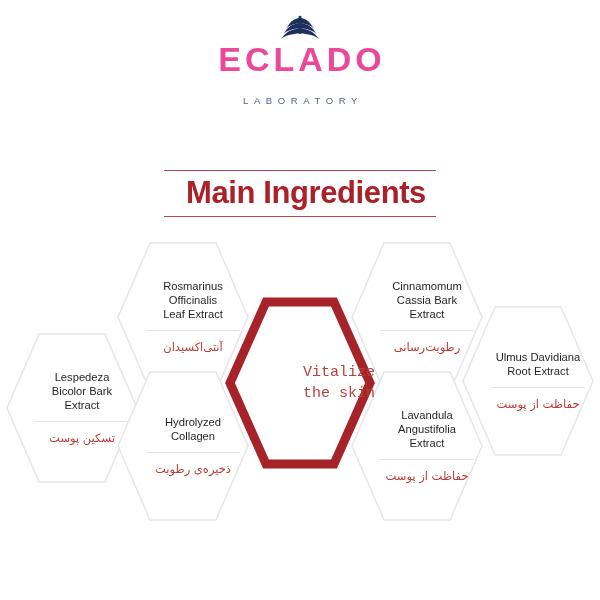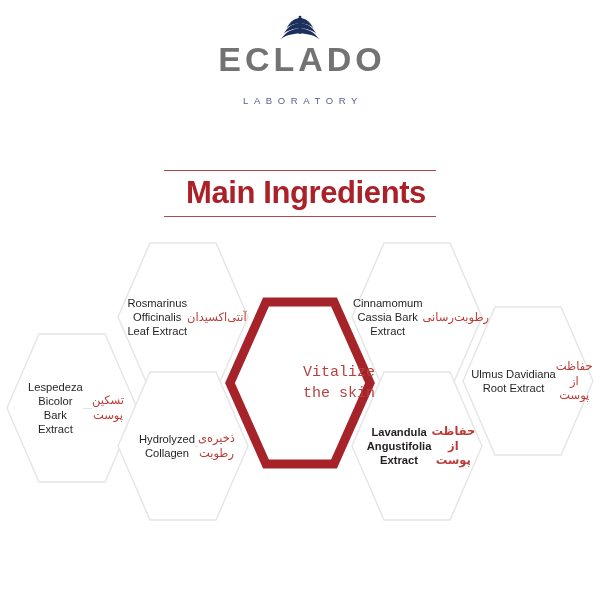--- a/index.html
+++ b/index.html
@@ -25,21 +25,21 @@
   }
   #logo-mark {
     display: block;
     margin: 0 auto 2px auto;
   }
   #logo-wordmark {
     font-family: "Liberation Sans", sans-serif;
     font-weight: 700;
     font-size: 34px;
     letter-spacing: 4px;
-    color: #737373;
+    color: #ec4899;
     line-height: 1.05;
     padding-left: 4px;
   }
   #logo-sub {
     font-family: "Liberation Sans", sans-serif;
     font-weight: 400;
     font-size: 9.5px;
     letter-spacing: 5.6px;
     color: #54628a;
     padding-left: 6px;
@@ -85,26 +85,26 @@
   .hex svg {
     position: absolute;
     left: 0;
     top: 0;
     width: 132px;
     height: 150px;
     overflow: visible;
   }
   .hex-content {
     position: absolute;
-    left: 22px;
+    left: 28px;
     top: 0;
     width: 96px;
     height: 150px;
     display: flex;
-    flex-direction: row;
+    flex-direction: column;
     align-items: center;
     justify-content: center;
     text-align: center;
   }
   .hex-title {
     font-family: "Liberation Sans", sans-serif;
     font-size: 11.2px;
     line-height: 1.27;
     color: #231f20;
     width: 100px;
@@ -123,21 +123,21 @@
     direction: rtl;
     unicode-bidi: bidi-override;
     width: 104px;
   }
 
   
   #hex-lespedeza   { left:  6px; top: 64px; margin-top: 27px; }
   #hex-rosmarinus  { left: 117px; top:  0px; }
   #hex-collagen    { left: 117px; top: 129px; }
   #hex-cinnamomum  { left: 351px; top:  0px; }
-  #hex-lavandula   { left: 351px; top: 129px; font-weight: bold; }
+  #hex-lavandula   { left: 351px; top: 129px; }
   #hex-ulmus       { left: 462px; top: 64px; }
 
   
   #hex-center {
     position: absolute;
     left: 225px;
     top: 55px;
     width: 150px;
     height: 172px;
   }

